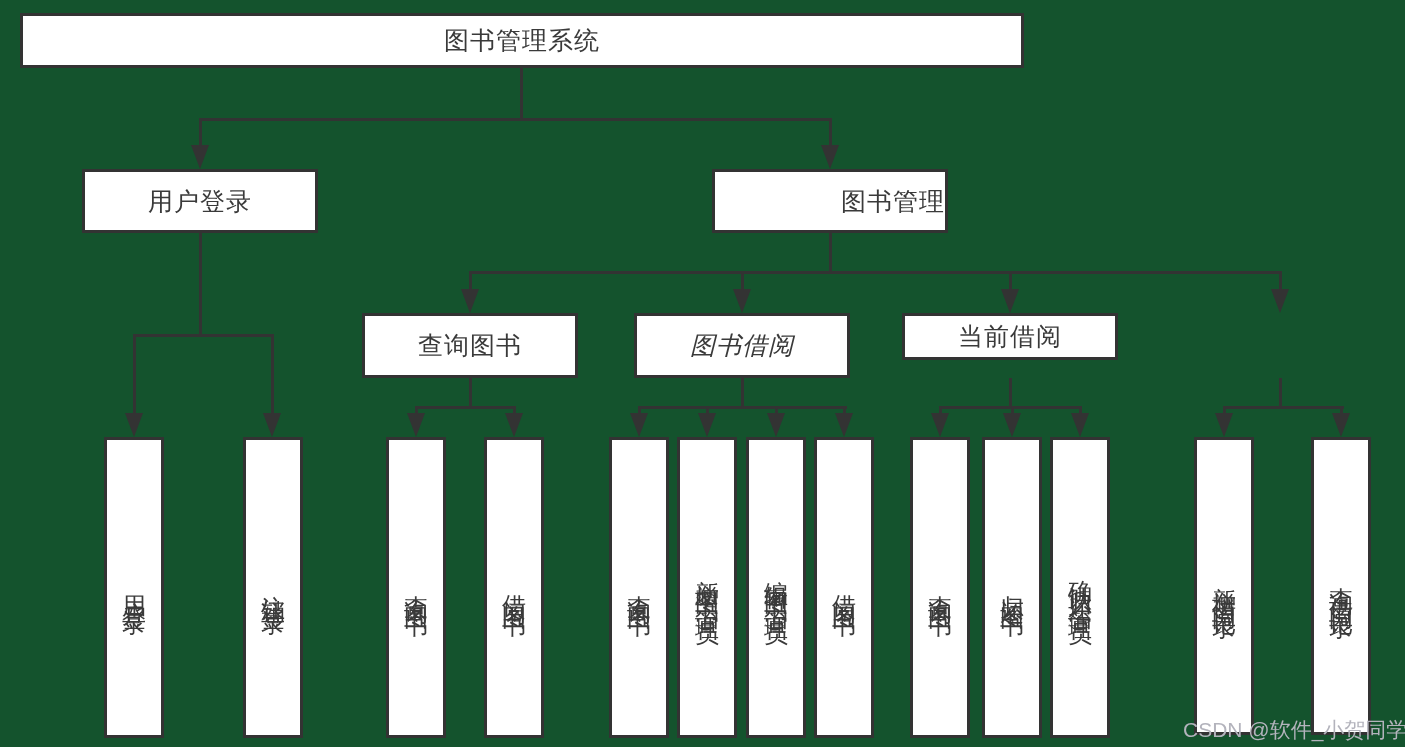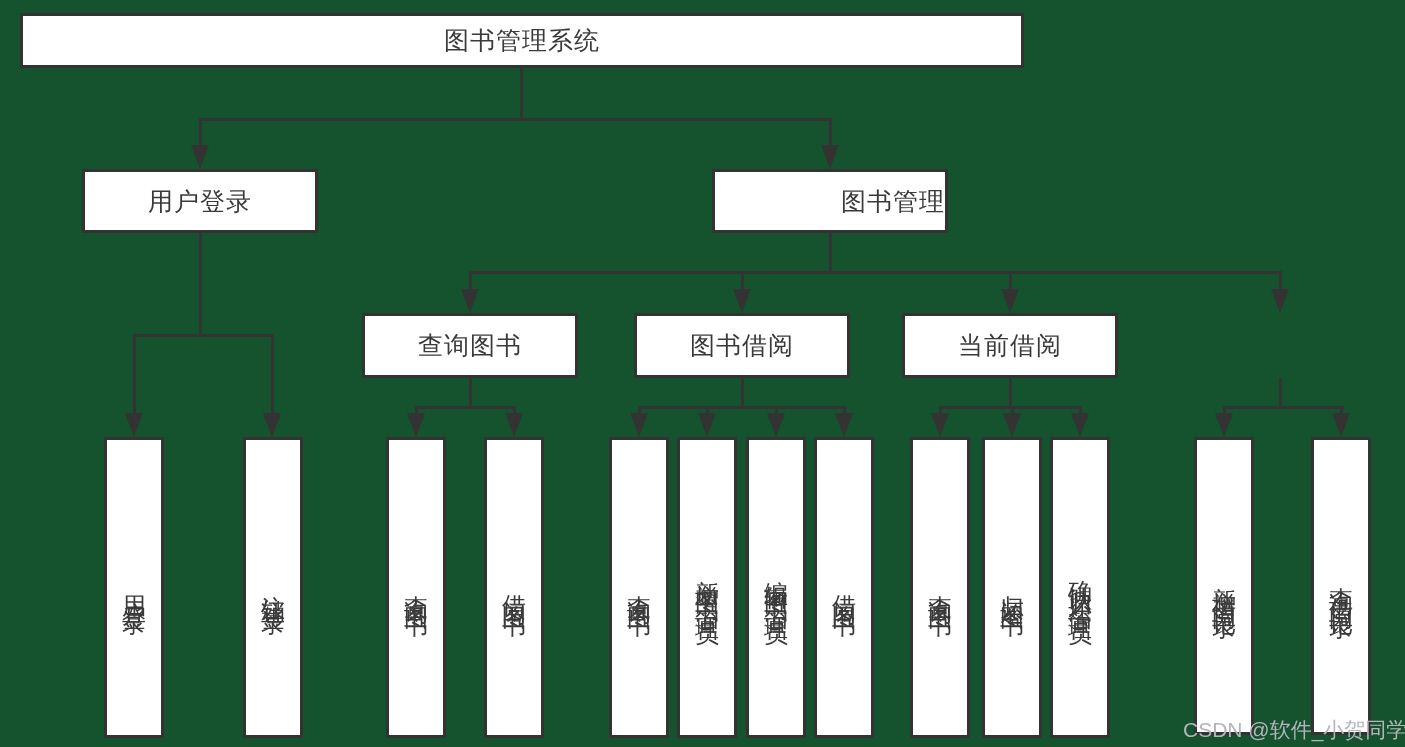--- a/index.html
+++ b/index.html
@@ -108,24 +108,24 @@
   <div class="line" style="left:741px; top:271px; width:3px; height:21px;"></div>
   <div class="arrowhead" style="left:733px; top:289px;"></div>
   <div class="line" style="left:1009px; top:271px; width:3px; height:21px;"></div>
   <div class="arrowhead" style="left:1001px; top:289px;"></div>
   <div class="line" style="left:1279px; top:271px; width:3px; height:21px;"></div>
   <div class="arrowhead" style="left:1271px; top:289px;"></div>
 
   <div class="hbox" style="left:362px; top:313px; width:216px; height:65px;">
     <span>查询图书</span>
   </div>
-  <div class="hbox" style="left:634px; top:313px; width:216px; height:65px;">
+  <div class="hbox" style="left:634px; top:313px; width:216px; height:65px;font-style:italic;">
     <span>图书借阅</span>
   </div>
-  <div class="hbox" style="left:902px; top:313px; width:216px; height:65px;text-align:center;">
+  <div class="hbox" style="left:902px; top:313px; width:216px; height:47px;text-align:center;">
     <span>当前借阅</span>
   </div>
 
   <div class="line" style="left:469px; top:378px; width:3px; height:31px;"></div>
   <div class="line" style="left:415px; top:406px; width:101px; height:3px;"></div>
   <div class="line" style="left:415px; top:406px; width:3px; height:11px;"></div>
   <div class="arrowhead" style="left:407px; top:413px;"></div>
   <div class="line" style="left:513px; top:406px; width:3px; height:11px;"></div>
   <div class="arrowhead" style="left:505px; top:413px;"></div>
 

